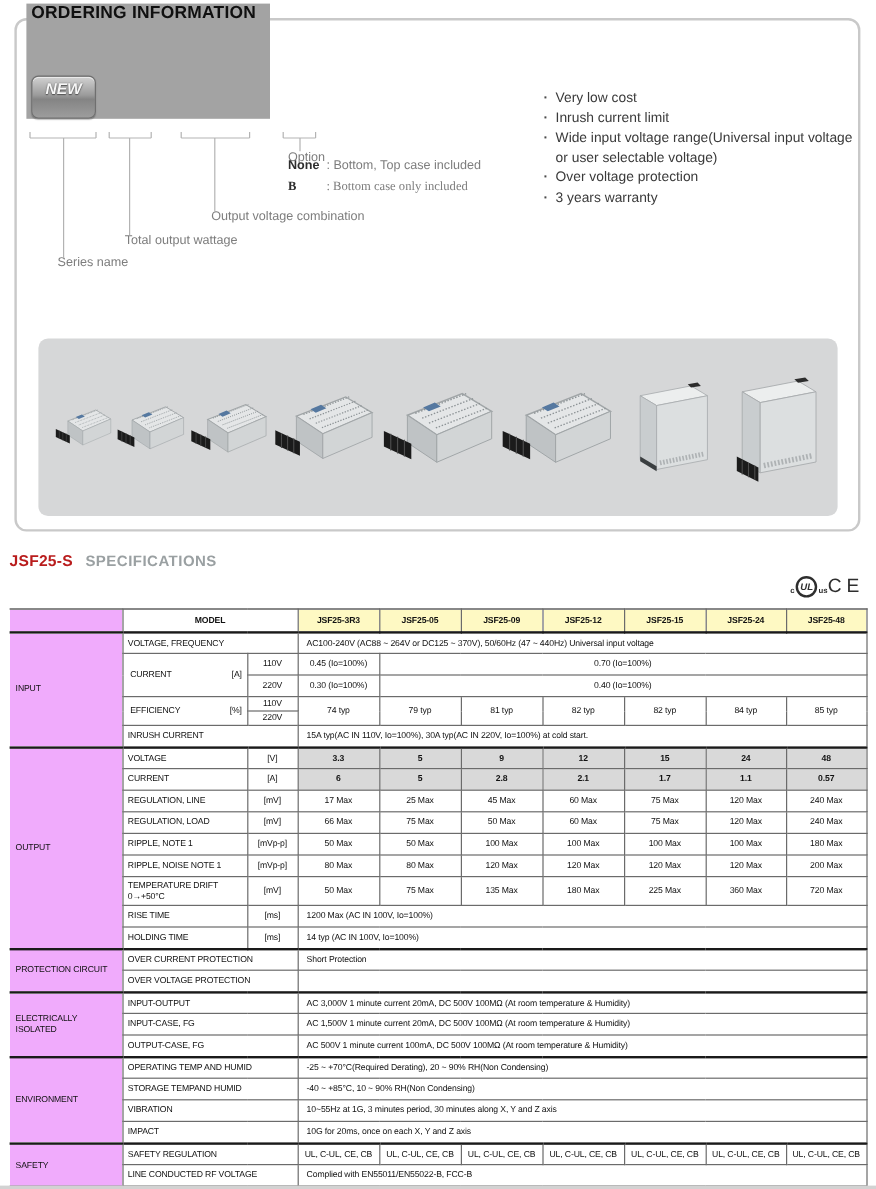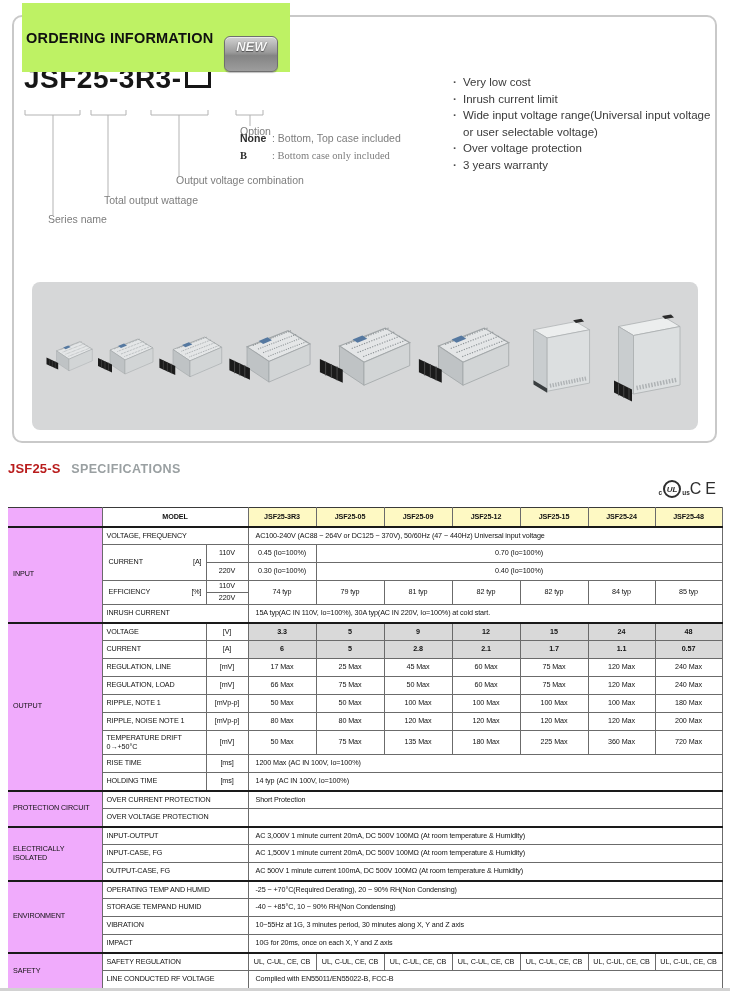--- a/index.html
+++ b/index.html
@@ -3,22 +3,22 @@
 <meta charset="utf-8">
 <style>
   * { margin:0; padding:0; box-sizing:border-box; }
   html,body { background:#fff; }
   body { font-family:"Liberation Sans", sans-serif; }
   #page { position:relative; width:730px; height:991px; background:#fff; overflow:hidden; }
 
   
   .frame { position:absolute; left:12px; top:15px; width:705px; height:428px;
            border:2px solid #c9c9c9; border-radius:10px; }
-  .o-head { position:absolute; left:22px; top:3px; display:flex; align-items:center;
-            gap:11px; background:#bef264; padding:0 12px 0 4px; z-index:2; }
+  .o-head { position:absolute; left:22px; top:3px; display:flex; align-items:flex-start;
+            gap:11px; background:#a3a3a3; padding:0 12px 0 4px; z-index:2;flex-direction:column; }
   .o-title { font-size:14.5px; font-weight:bold; color:#101010; letter-spacing:.2px; }
   .badge { display:inline-block; min-width:54px; height:36px; line-height:20px; text-align:center;
            border-radius:6px; border:1px solid #6f6f6f; padding:0 7px;
            background:linear-gradient(180deg,#d2d2d2 0%,#9b9b9b 45%,#848484 55%,#9d9d9d 100%);
            box-shadow:inset 0 1px 0 #eaeaea, 0 1px 1px rgba(0,0,0,.25);
            font-style:italic; font-weight:bold; font-size:13px; color:#f7f7f7;
            text-shadow:0 1px 1px #4f4f4f, 0 0 1px #5a5a5a;margin-top:33px; }
 
   .code { position:absolute; left:24px; top:62px; font-size:28px; font-weight:bold;
           color:#161616; letter-spacing:.5px; white-space:nowrap; z-index:1; }

